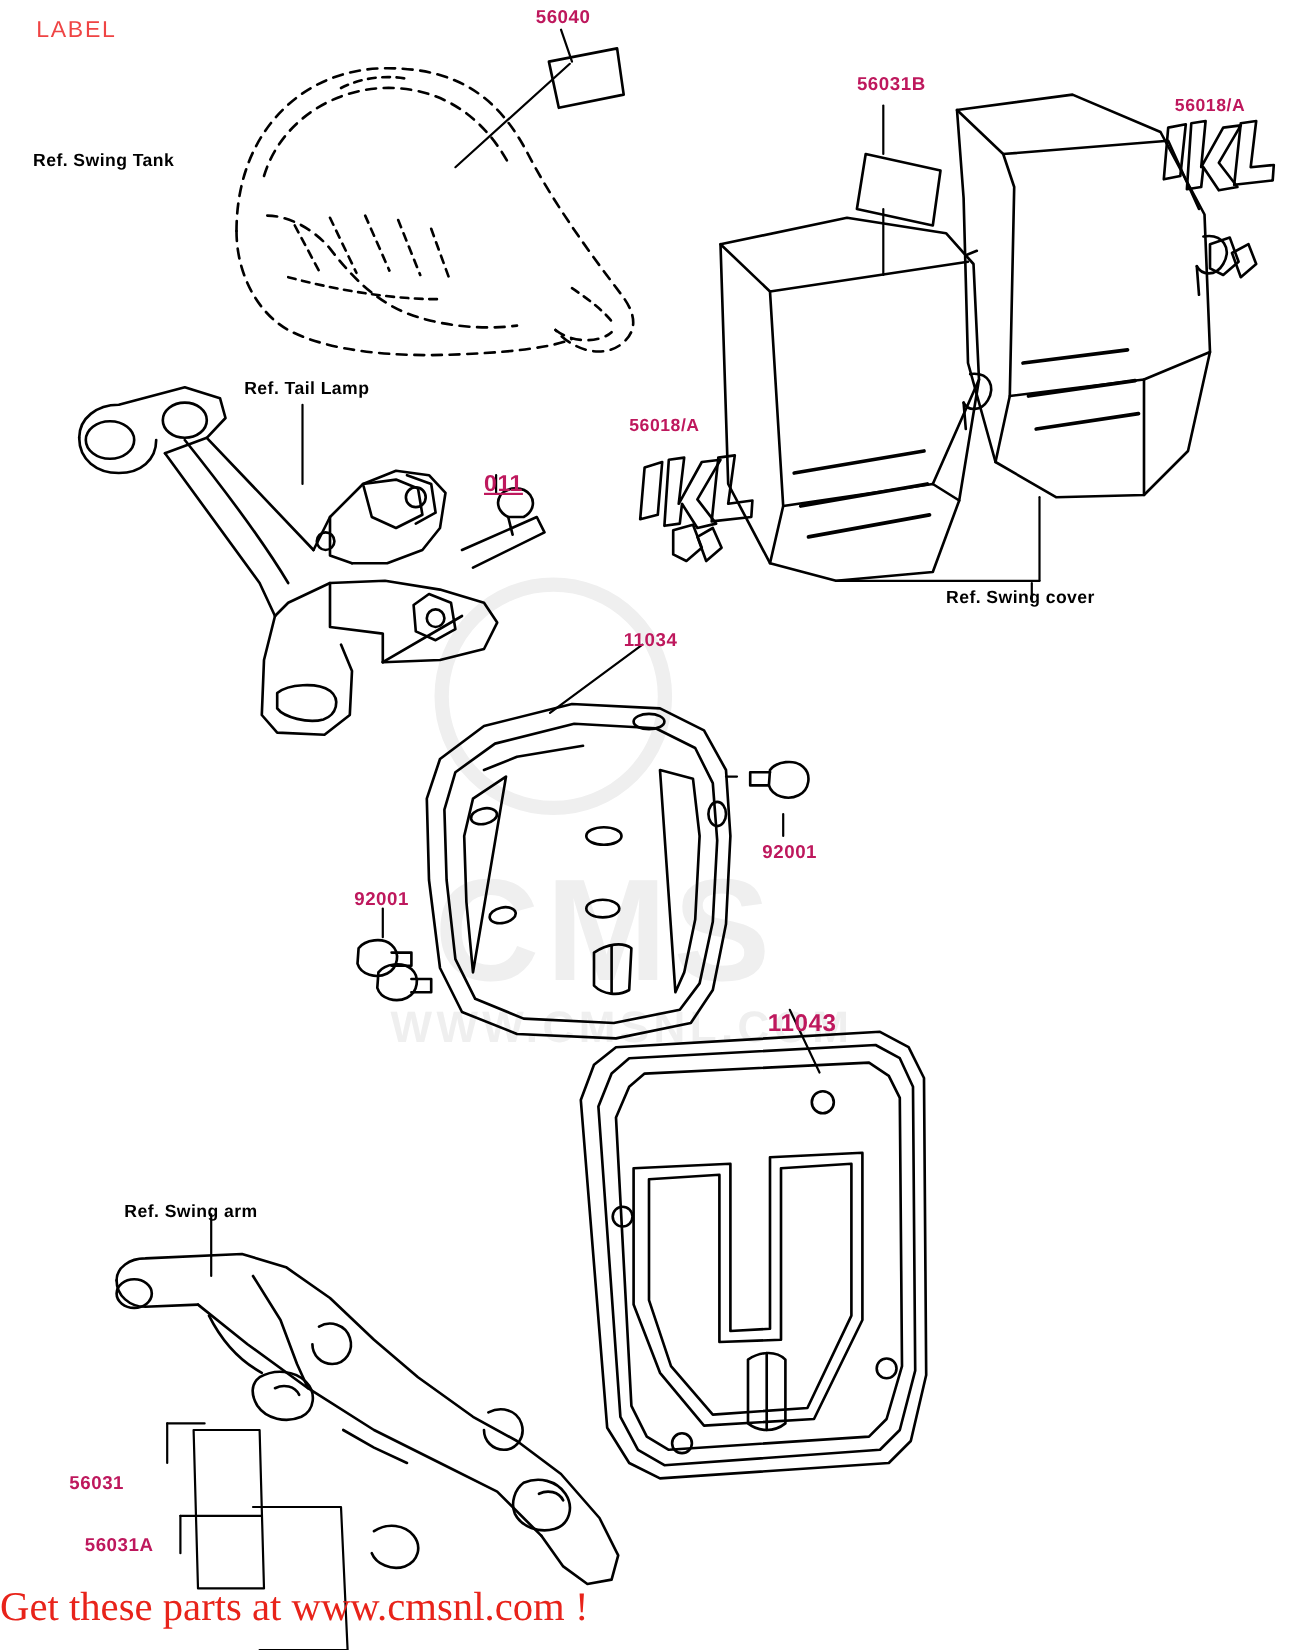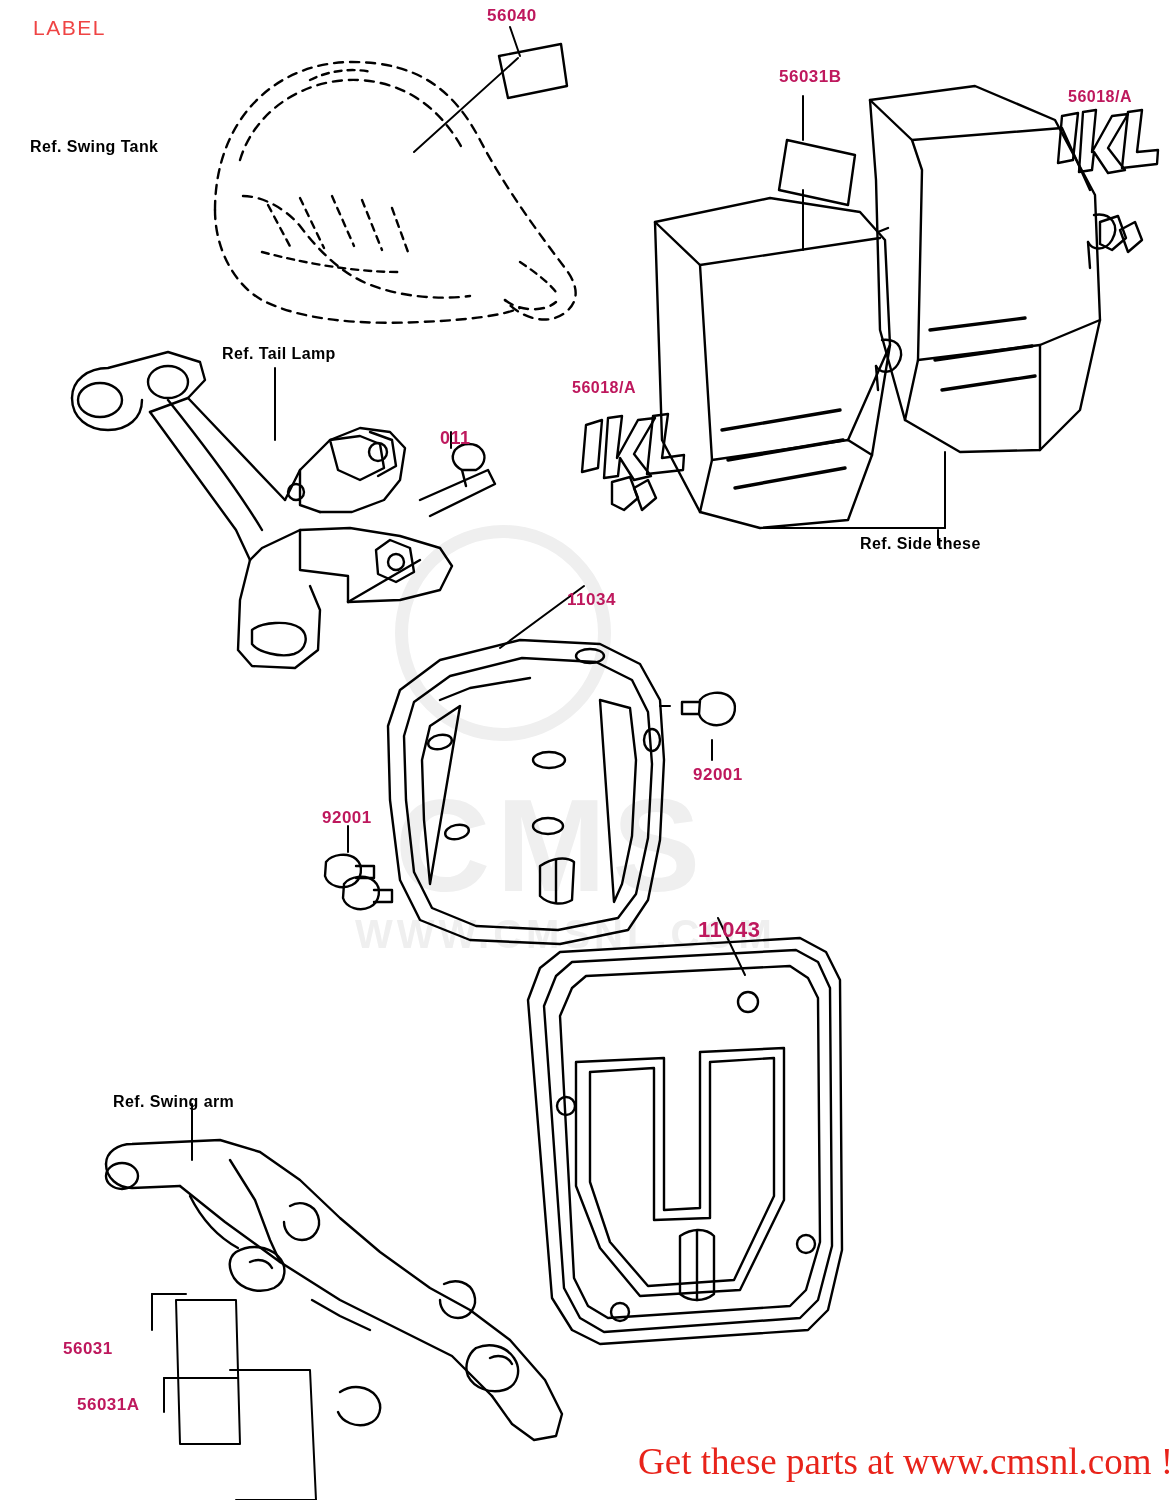--- a/index.html
+++ b/index.html
@@ -47,21 +47,21 @@
     font-weight: bold;
     color: #000000;
     white-space: nowrap;
     letter-spacing: 0.4px;
   }
   .footer-text {
     position: absolute;
     left: 0;
     top: 1440px;
     width: 1173px;
-    text-align: right;
+    text-align: left;
     font-family: "Liberation Serif", serif;
     font-size: 37px;
     color: #e8231a;
     white-space: nowrap;
   }
   .watermark {
     position: absolute;
     pointer-events: none;
     color: #efefef;
     font-family: "Liberation Sans", sans-serif;
@@ -246,28 +246,28 @@
       <line x1="164" y1="1378" x2="238" y2="1378" stroke-width="2"></line>
     </g>
   </svg>
 
   <div class="page-title">LABEL</div>
 
   <div class="callout" style="left:487px; top:6px;  font-size:17px;">56040</div>
   <div class="callout" style="left:779px; top:67px; font-size:17px;">56031B</div>
   <div class="callout" style="left:1068px;top:88px; font-size:16px;">56018/A</div>
   <div class="callout" style="left:572px; top:379px;font-size:16px;">56018/A</div>
-  <div class="callout" style="left:440px; top:428px;font-size:18px;">011</div>
-  <div class="callout" style="left:567px; top:572px;font-size:17px;margin-top:18px;">11034</div>
+  <div class="callout" style="left:440px; top:428px;font-size:21px;text-decoration:underline;">011</div>
+  <div class="callout" style="left:567px; top:572px;font-size:17px;">11034</div>
   <div class="callout" style="left:693px; top:765px;font-size:17px;">92001</div>
   <div class="callout" style="left:322px; top:808px;font-size:17px;">92001</div>
   <div class="callout" style="left:698px; top:917px;font-size:22px;">11043</div>
   <div class="callout" style="left:63px;  top:1311px;font-size:17px;margin-top:28px;">56031</div>
   <div class="callout" style="left:77px;  top:1395px;font-size:17px;">56031A</div>
 
   <div class="ref-label" style="left:30px;  top:138px;  font-size:16px;">Ref. Swing Tank</div>
   <div class="ref-label" style="left:222px; top:345px;  font-size:16px;">Ref.  Tail Lamp</div>
-  <div class="ref-label" style="left:860px; top:535px;  font-size:16px;">Ref. Side these</div>
+  <div class="ref-label" style="left:860px; top:535px;  font-size:16px;">Ref. Swing cover</div>
   <div class="ref-label" style="left:113px; top:1093px; font-size:16px;">Ref. Swing arm</div>
 
   <div class="footer-text">Get these parts at www.cmsnl.com !</div>
 
 </div>
 
 </body></html>

